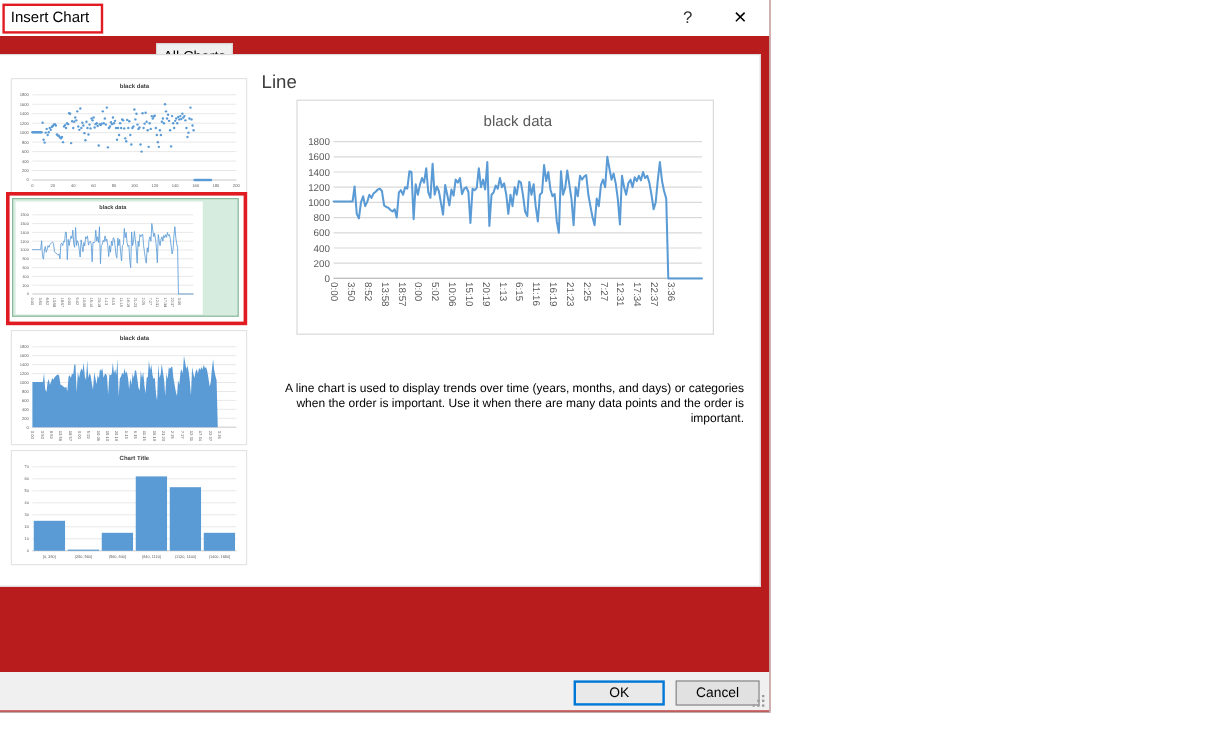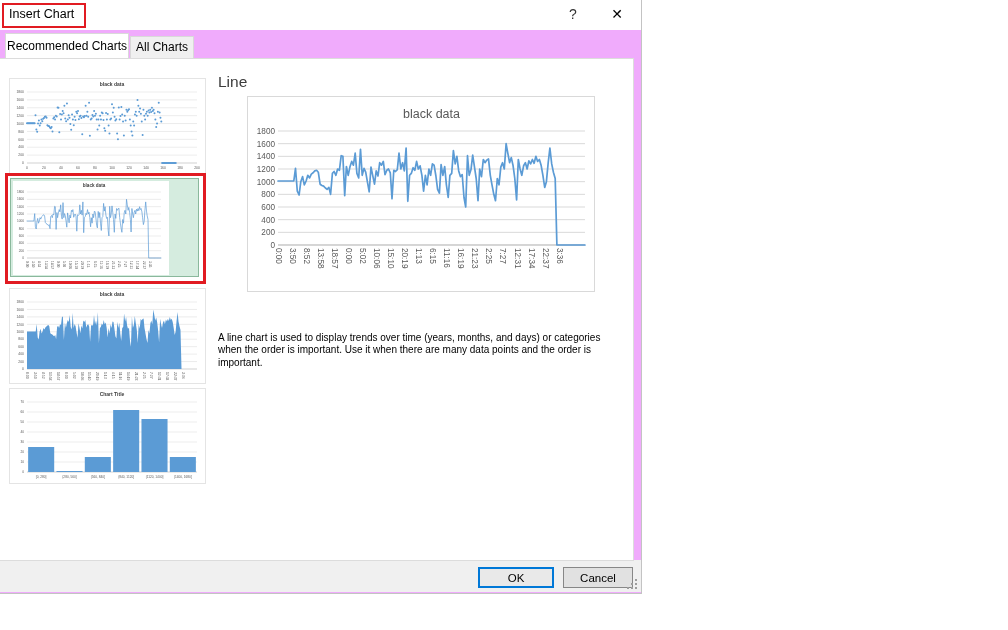--- a/index.html
+++ b/index.html
@@ -1,33 +1,33 @@
 <!DOCTYPE html>
 <html><head>
 <meta charset="utf-8">
 <style>
   html,body{margin:0;padding:0;background:#fff;}
   body{width:1008px;height:630px;overflow:hidden;font-family:"Liberation Sans",sans-serif;}
   .screen{position:relative;width:1008px;height:630px;background:#fff;}
-  .dialog{position:absolute;left:0;top:0;width:641px;height:593px;background:#f0abfc;
+  .dialog{position:absolute;left:0;top:0;width:641px;height:593px;background:#b91c1c;
           border-right:1px solid #c3c3c3;border-bottom:1px solid #c3c3c3;}
   .titlebar{position:absolute;left:0;top:0;width:641px;height:30px;background:#fff;}
   .title-text{position:absolute;left:9px;top:7px;font-size:12.5px;color:#000;}
   .title-redbox{position:absolute;left:2px;top:3px;width:80px;height:21px;border:2px solid #e11b22;}
   .help-btn{position:absolute;left:563px;top:4px;width:20px;height:20px;font-size:14px;color:#333;
             text-align:center;line-height:20px;cursor:default;}
   .close-btn{position:absolute;left:603px;top:2px;width:28px;height:24px;font-size:14px;color:#000;
              text-align:center;line-height:24px;cursor:default;}
   .tab{position:absolute;font-size:12px;color:#000;text-align:center;box-sizing:border-box;}
   .tab-active{left:5px;top:33px;width:124px;height:25px;background:#fff;border:1px solid #d9d9d9;
               border-bottom:none;z-index:3;padding-top:5px;}
   .tab-inactive{left:130px;top:36px;width:64px;height:32px;background:#f0f0f0;border:1px solid #d9d9d9;
                 border-bottom:none;padding-top:3px;}
-  .panel{position:absolute;left:0;top:58px;width:634px;height:503px;background:#fff;
-         border:1px solid #dcdcdc;border-left:none;box-sizing:border-box;z-index:1;}
+  .panel{position:absolute;left:0;top:45px;width:634px;height:444px;background:#fff;
+         border:1px solid #dcdcdc;border-left:none;box-sizing:border-box;z-index:1;text-align:right;}
   .thumb{position:absolute;background:#fff;border:1px solid #e4e4e4;box-sizing:border-box;}
   .thumb-scatter{left:9px;top:19px;width:197px;height:96px;}
   .thumb-area{left:9px;top:229px;width:197px;height:96px;}
   .thumb-hist{left:9px;top:329px;width:197px;height:96px;}
   .red-box{position:absolute;left:5px;top:114px;width:201px;height:111px;border:3px solid #e11b22;box-sizing:border-box;}
   .green-cell{position:absolute;left:2px;top:2px;width:189px;height:99px;background:#d5ecdf;
               border:1px solid #8ab89c;box-sizing:border-box;}
   .thumb-white{position:absolute;left:2px;top:2px;width:156px;height:94px;background:#fff;}
   .chartbox{position:absolute;left:0;top:0;right:0;bottom:0;}
   .main-heading{position:absolute;left:218px;top:14px;font-size:15.5px;color:#3d3d3d;}
@@ -48,21 +48,20 @@
 <div class="screen">
   <div class="dialog">
 
     <div class="titlebar">
       <span class="title-text">Insert Chart</span>
       <div class="title-redbox"></div>
       <div class="help-btn">?</div>
       <div class="close-btn">✕</div>
     </div>
 
-    <div class="tab tab-active">Recommended Charts</div>
     <div class="tab tab-inactive">All Charts</div>
 
     <div class="panel">
 
       <div class="thumb thumb-scatter">
         <div class="chartbox">
             <svg width="195" height="94" viewBox="0 0 195 94">
               <line x1="17" y1="84" x2="187" y2="84" stroke="#d9d9d9" stroke-width="0.5"></line>
               <text x="14" y="85.224" text-anchor="end" font-size="3.4" fill="#595959">0</text>
               <line x1="17" y1="76.11111111111111" x2="187" y2="76.11111111111111" stroke="#d9d9d9" stroke-width="0.5"></line>

